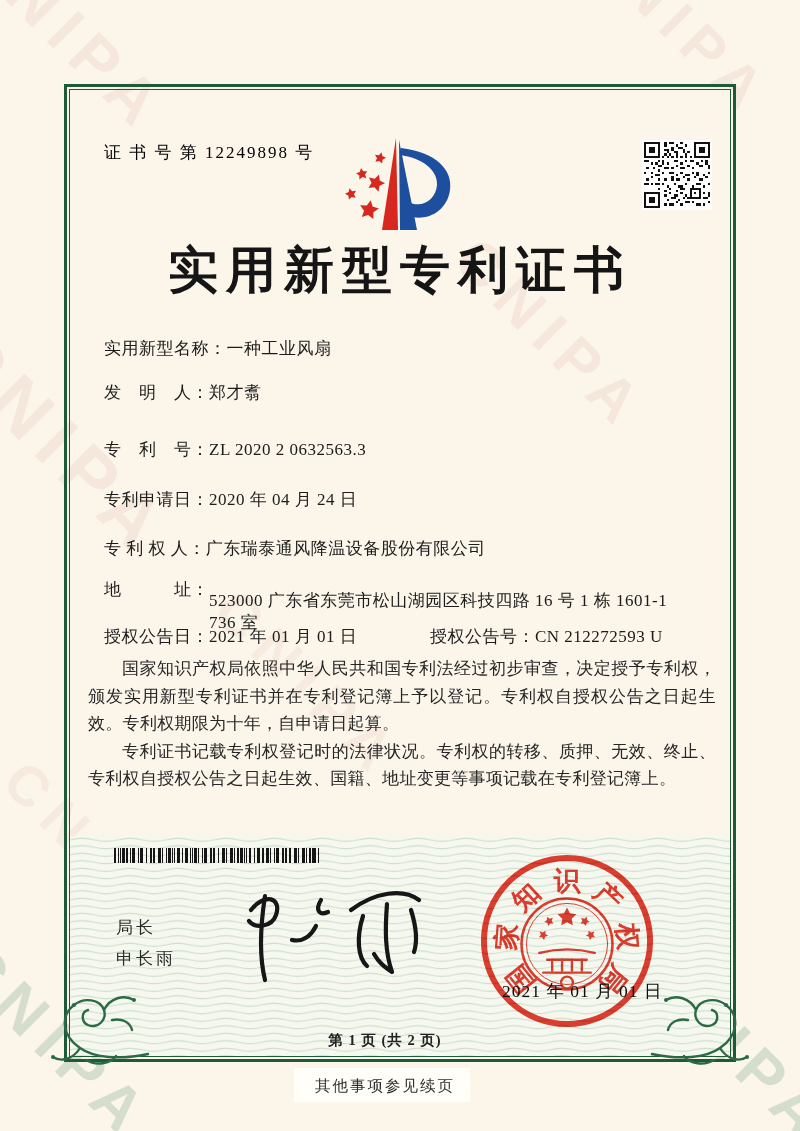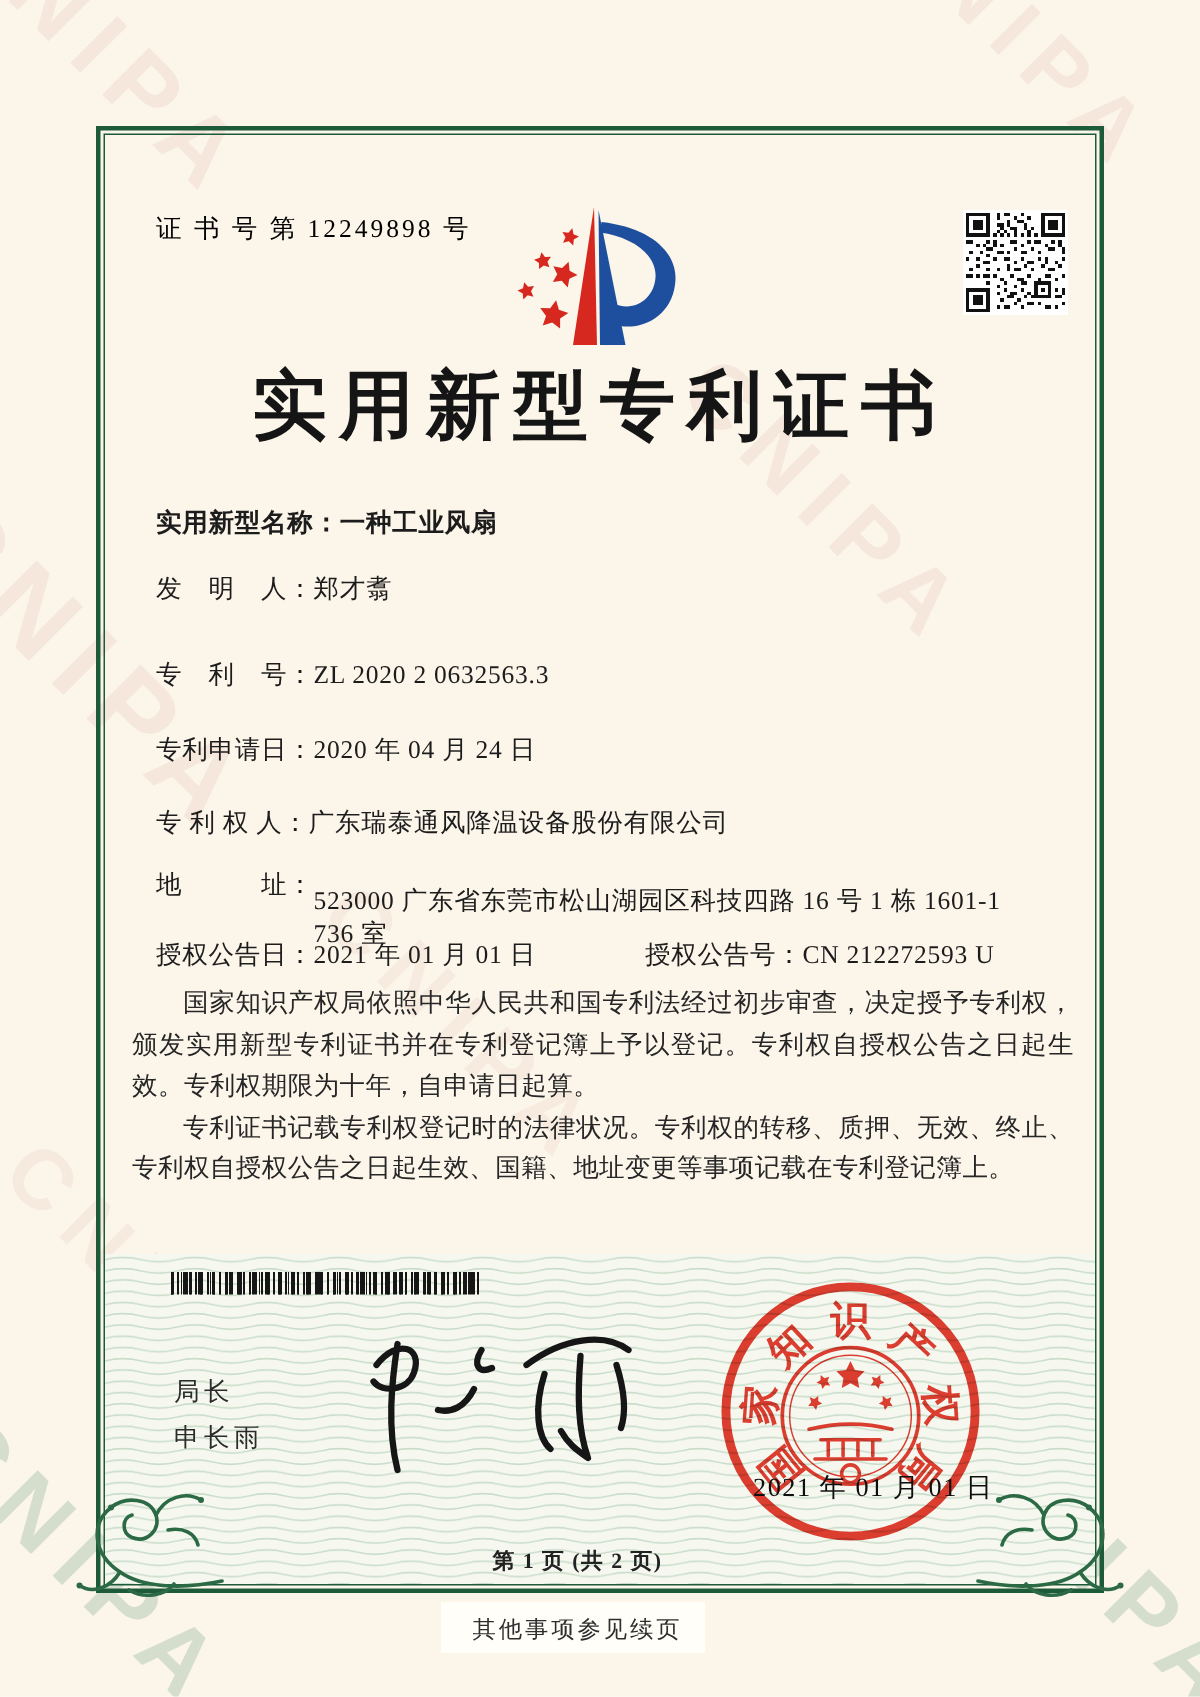--- a/index.html
+++ b/index.html
@@ -130,21 +130,21 @@
   M1 16h1v1H1z M3 15h1v1H3z M9 16h1v1H9z M12 15h1v2h-1z M14 16h2v1h-2z M17 15h1v1h-1z M19 16h1v1h-1z M22 15h1v1h-1z M24 16h2v1h-2z M27 15h1v1h-1z
   M0 18h2v1H0z M3 18h1v1H3z M5 18h1v1H5z M8 18h1v1H8z M10 19h1v1h-1z M13 18h1v1h-1z M15 19h2v1h-2z M18 18h1v1h-1z M21 19h1v1h-1z M23 18h2v1h-2z M26 19h1v1h-1z M28 18h1v1h-1z
   M9 21h1v1H9z M11 20h1v1h-1z M14 21h1v1h-1z M16 20h2v1h-2z
   M9 23h1v1H9z M11 22h1v1h-1z M13 23h2v1h-2z M16 22h1v1h-1z M18 23h1v1h-1z M20 22h1v1h-1z M26 22h1v1h-1z M28 22h1v2h-1z
   M10 25h1v1h-1z M12 24h2v1h-2z M15 25h1v1h-1z M17 24h1v1h-1z M19 24h1v1h-1z M26 24h2v1h-2z
   M9 27h1v1H9z M11 27h2v1h-2z M14 26h1v1h-1z M16 27h1v1h-1z M18 26h1v1h-1z M19 26h1v1h-1z M21 26h1v1h-1z M23 27h2v1h-2z M26 27h1v1h-1z M28 26h1v1h-1z"></path>
 </svg>
 
 <div class="title">实用新型专利证书</div>
 
-<div class="row" style="top:337px;font-weight:bold;">
+<div class="row" style="top:337px;">
   <span class="flabel">实用新型名称：</span><span class="fvalue">一种工业风扇</span>
 </div>
 <div class="row" style="top:381px;">
   <span class="flabel">发　明　人：</span><span class="fvalue">郑才翥</span>
 </div>
 <div class="row" style="top:438px;">
   <span class="flabel">专　利　号：</span><span class="fvalue">ZL 2020 2 0632563.3</span>
 </div>
 <div class="row" style="top:488px;">
   <span class="flabel">专利申请日：</span><span class="fvalue">2020 年 04 月 24 日</span>

